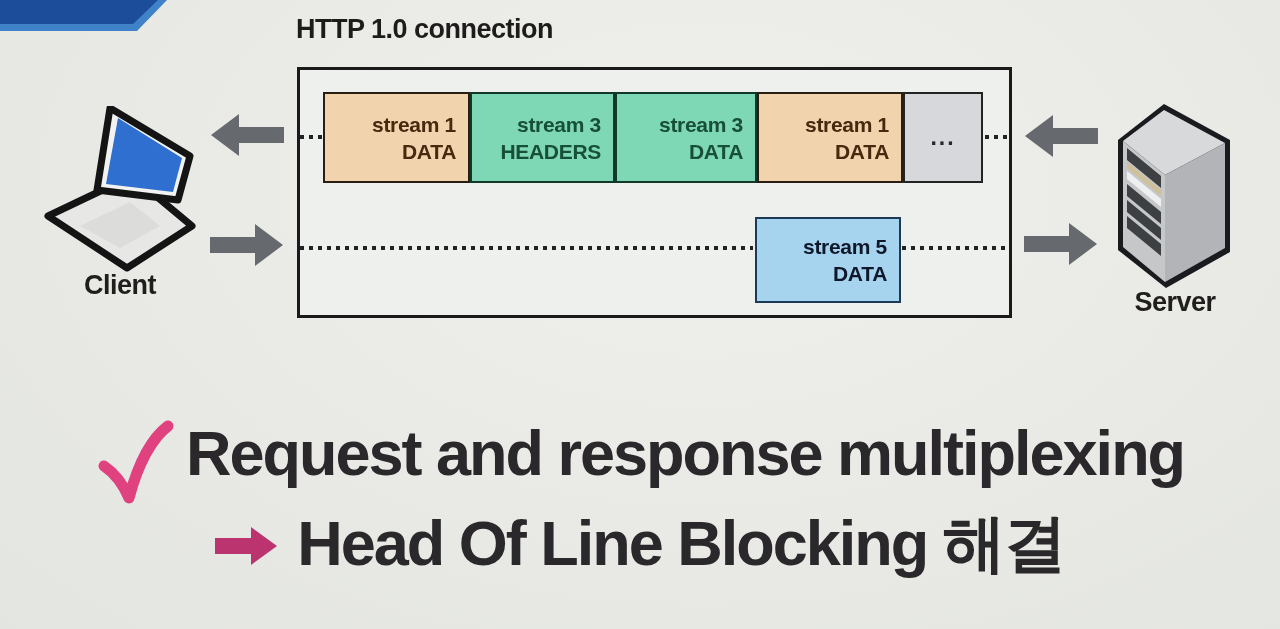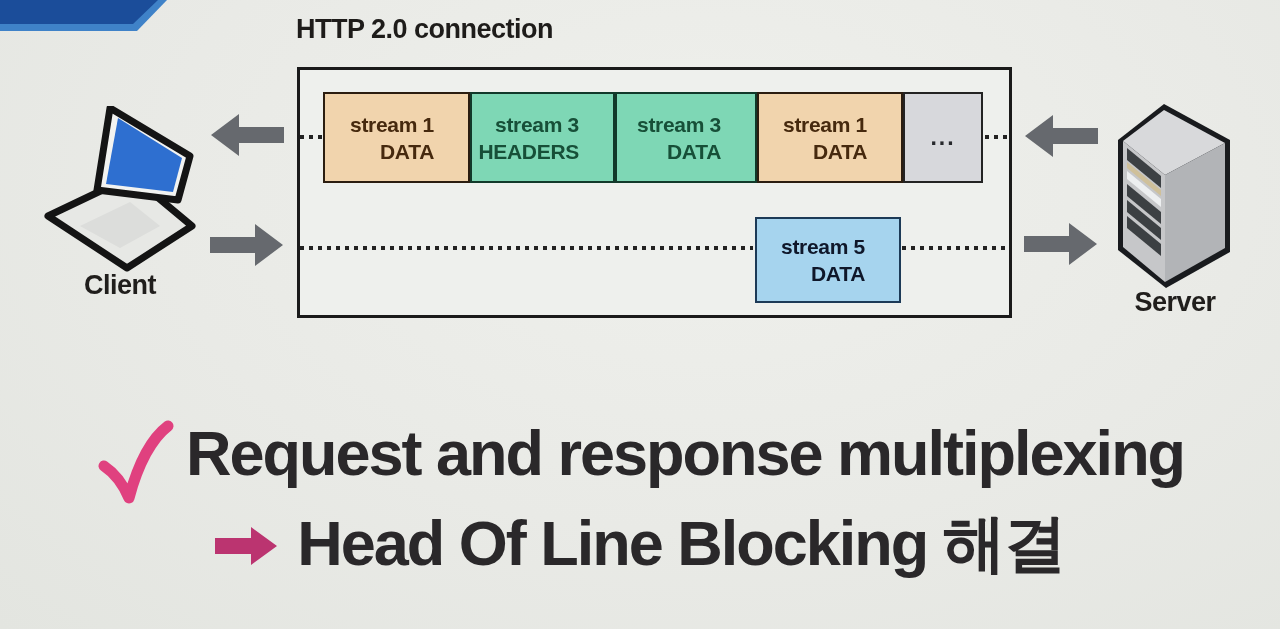--- a/index.html
+++ b/index.html
@@ -14,21 +14,21 @@
     left:296px;top:14px;font-size:27px;font-weight:bold;color:#1e1c1a;letter-spacing:-0.5px;
   }
   
   .conn-box{
     left:297px;top:67px;width:715px;height:251px;box-sizing:border-box;
     border:3px solid #1a1a1a;background:#eef0ed;
   }
   
   .frame{
     box-sizing:border-box;display:flex;flex-direction:column;justify-content:center;align-items:flex-end;
-    padding-right:34px;font-size:21px;font-weight:bold;line-height:27px;letter-spacing:-0.3px;
+    padding-right:12px;font-size:21px;font-weight:bold;line-height:27px;letter-spacing:-0.3px;
   }
   .frame.peach{background:#f1d4ad;border:2.5px solid #2b1d10;color:#46290e;}
   .frame.green{background:#7ed7b5;border:2.5px solid #11392a;color:#174f38;}
   .frame.blue {background:#a6d4ee;border:2.5px solid #1c3a57;color:#0f172a;margin-top:10px;}
   .frame.gray {background:#d7d8dc;border:2.5px solid #232323;color:#26282c;align-items:center;padding-right:0;}
   .frame.gray .l1{font-size:23px;letter-spacing:2px;}
   
   .dotline{
     height:4px;
     background:repeating-linear-gradient(90deg,#222 0 4px,rgba(0,0,0,0) 4px 9px);
@@ -46,21 +46,21 @@
 </head>
 <body>
 
 <div class="stage">
 
   <svg class="abs" style="left:0;top:0" width="200" height="36" viewBox="0 0 200 36">
     <polygon points="0,0 167,0 137,31 0,31" fill="#3f82c8"></polygon>
     <polygon points="0,0 158,0 133,24 0,24" fill="#1b4d9a"></polygon>
   </svg>
 
-  <div class="abs conn-title">HTTP 2.0 connection</div>
+  <div class="abs conn-title">HTTP 1.0 connection</div>
 
   <div class="abs conn-box"></div>
 
   <div class="abs dotline" style="left:300px;top:135px;width:23px"></div>
   <div class="abs dotline" style="left:985px;top:135px;width:25px"></div>
   <div class="abs dotline" style="left:300px;top:246px;width:453px"></div>
   <div class="abs dotline" style="left:902px;top:246px;width:108px"></div>
 
   <div class="abs frame peach" style="left:323px;top:92px;width:147px;height:91px">
     <span class="l1">stream 1</span>

